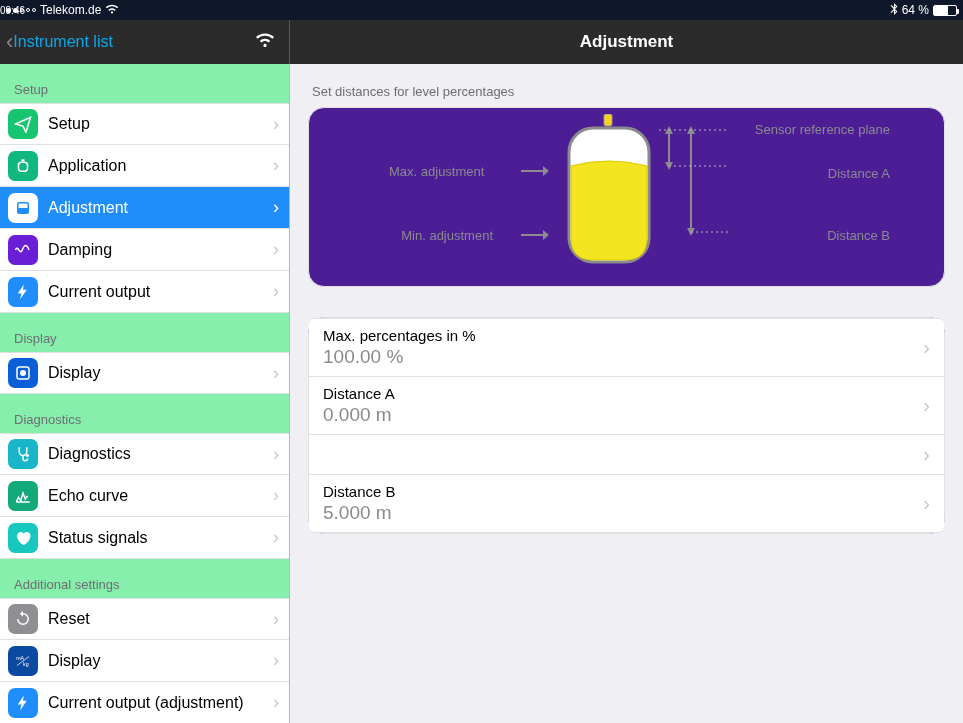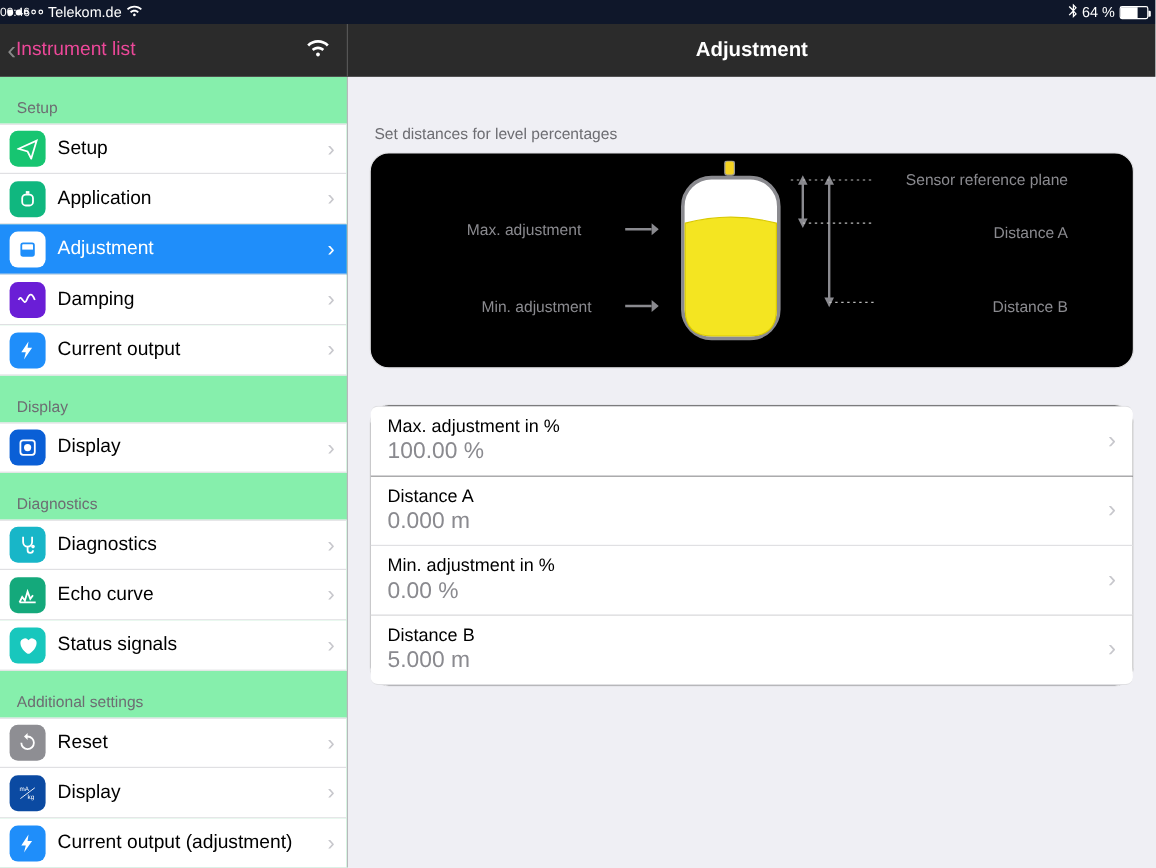--- a/index.html
+++ b/index.html
@@ -18,21 +18,21 @@
   .battery { width:24px; height:11px; border:1px solid #fff; border-radius:2px; position:relative; }
   .battery::after { content:""; position:absolute; right:-3px; top:3px; width:2px; height:5px; background:#fff; border-radius:0 1px 1px 0;}
   .battery-fill { background:#fff; height:100%; width:64%; }
 
   
   .nav-bar {
     height: 44px; background:#2b2b2b; color:#fff; display:flex; align-items:center;
     position:relative;
   }
   .nav-left { display:flex; align-items:center; width:290px; padding-left:6px; height:100%; border-right:1px solid #555;}
-  .back-link { color:#ec4899; display:flex; align-items:center; font-size:16px; gap:2px; }
+  .back-link { color:#0ea5e9; display:flex; align-items:center; font-size:16px; gap:2px; }
   .chev-left { font-size:22px; line-height:1; color:#888; margin-right:0px;}
   .device-title { color:#fff; font-weight:600; font-size:17px; margin-left:28px;}
   .wifi-icon { margin-left:auto; margin-right:14px; }
   .nav-title { position:absolute; left:290px; right:0; text-align:center; font-size:17px; font-weight:600; color:#fff;}
 
   
   .columns { display:flex; height: calc(723px - 64px); }
   .sidebar { width:290px; background:#86efac; border-right:1px solid #b8b8bb; overflow:hidden;}
   .detail  { flex:1; background:#efeff4; overflow:hidden;}
 
@@ -61,23 +61,23 @@
   .ic-teal   { background:#18b6c8; }
   .ic-teal2  { background:#14a97b; }
   .ic-heart  { background:#18c7bd; }
   .ic-gray   { background:#8e8e93; }
   .ic-dblue2 { background:#0b4aa2; }
   .ic-blue3  { background:#1f8efa; }
 
   .icon-box svg { width:18px; height:18px; }
 
   
-  .detail-inner { padding: 28px 18px; }
+  .detail-inner { padding: 8px 18px; }
   .section-header { font-size:13px; color:#6d6d72; padding: 12px 4px 8px 4px; }
-  .card { background:#000000; border-radius:16px; border:1px solid #e0e0e3; }
+  .card { background:#4c1d95; border-radius:16px; border:1px solid #e0e0e3; }
   .diagram-card { padding:14px 24px 22px 24px; display:flex; align-items:center; justify-content:center; position:relative; }
 
   .settings-list { margin-top:30px; }
   .row {
     display:flex; align-items:center; background:#fff; padding:8px 14px;
     border-bottom:1px solid #e0e0e3; position:relative;
   }
   .settings-list .row:first-child { border-top:1px solid #e0e0e3; border-radius:6px 6px 0 0; }
   .settings-list .row:last-child  { border-radius:0 0 6px 6px; }
   .row-title { font-size:15px; color:#000; }
@@ -324,39 +324,35 @@
           <line x1="132" y1="118" x2="170" y2="118" stroke="#bbb" stroke-width="1" stroke-dasharray="2,3"></line>
           <line x1="100" y1="16" x2="170" y2="16" stroke="#bbb" stroke-width="1" stroke-dasharray="2,3"></line>
         </svg>
 
       </div>
 
       <div class="card settings-list">
 
         <div class="row">
           <div class="row-text">
-            <span class="row-title">Max. adjustment in %</span>
+            <span class="row-title">Max. percentages in %</span>
             <span class="row-sub">100.00 %</span>
           </div>
           <span class="chev">›</span>
         </div>
 
         <div class="row">
           <div class="row-text">
             <span class="row-title">Distance A</span>
             <span class="row-sub">0.000 m</span>
           </div>
           <span class="chev">›</span>
         </div>
 
         <div class="row">
-          <div class="row-text">
-            <span class="row-title">Min. adjustment in %</span>
-            <span class="row-sub">0.00 %</span>
-          </div>
           <span class="chev">›</span>
         </div>
 
         <div class="row">
           <div class="row-text">
             <span class="row-title">Distance B</span>
             <span class="row-sub">5.000 m</span>
           </div>
           <span class="chev">›</span>
         </div>

